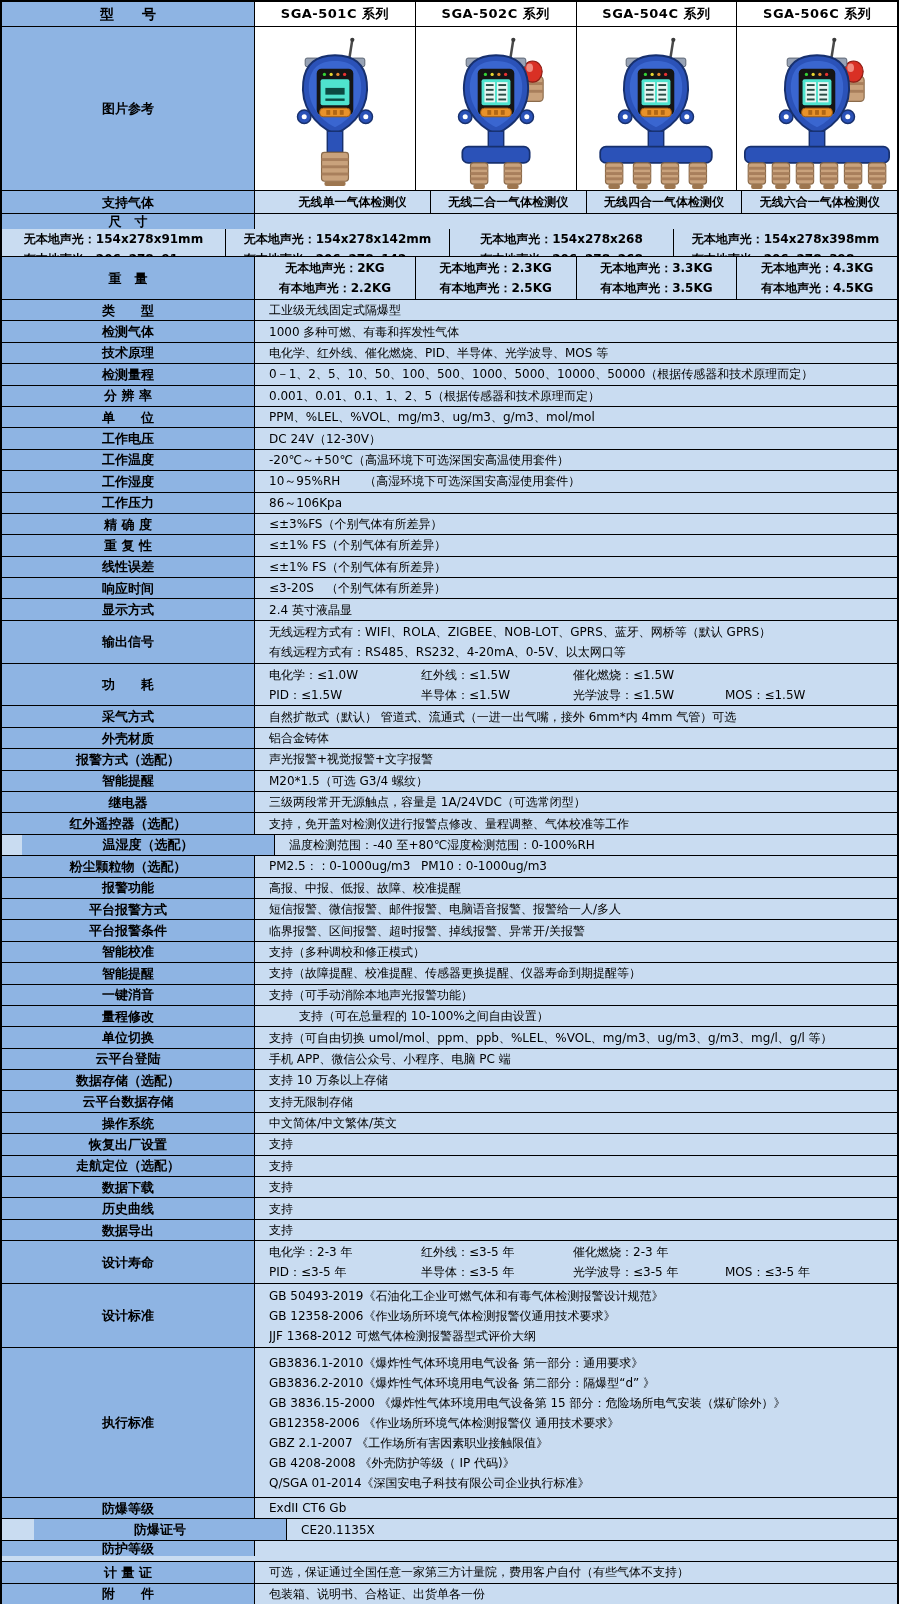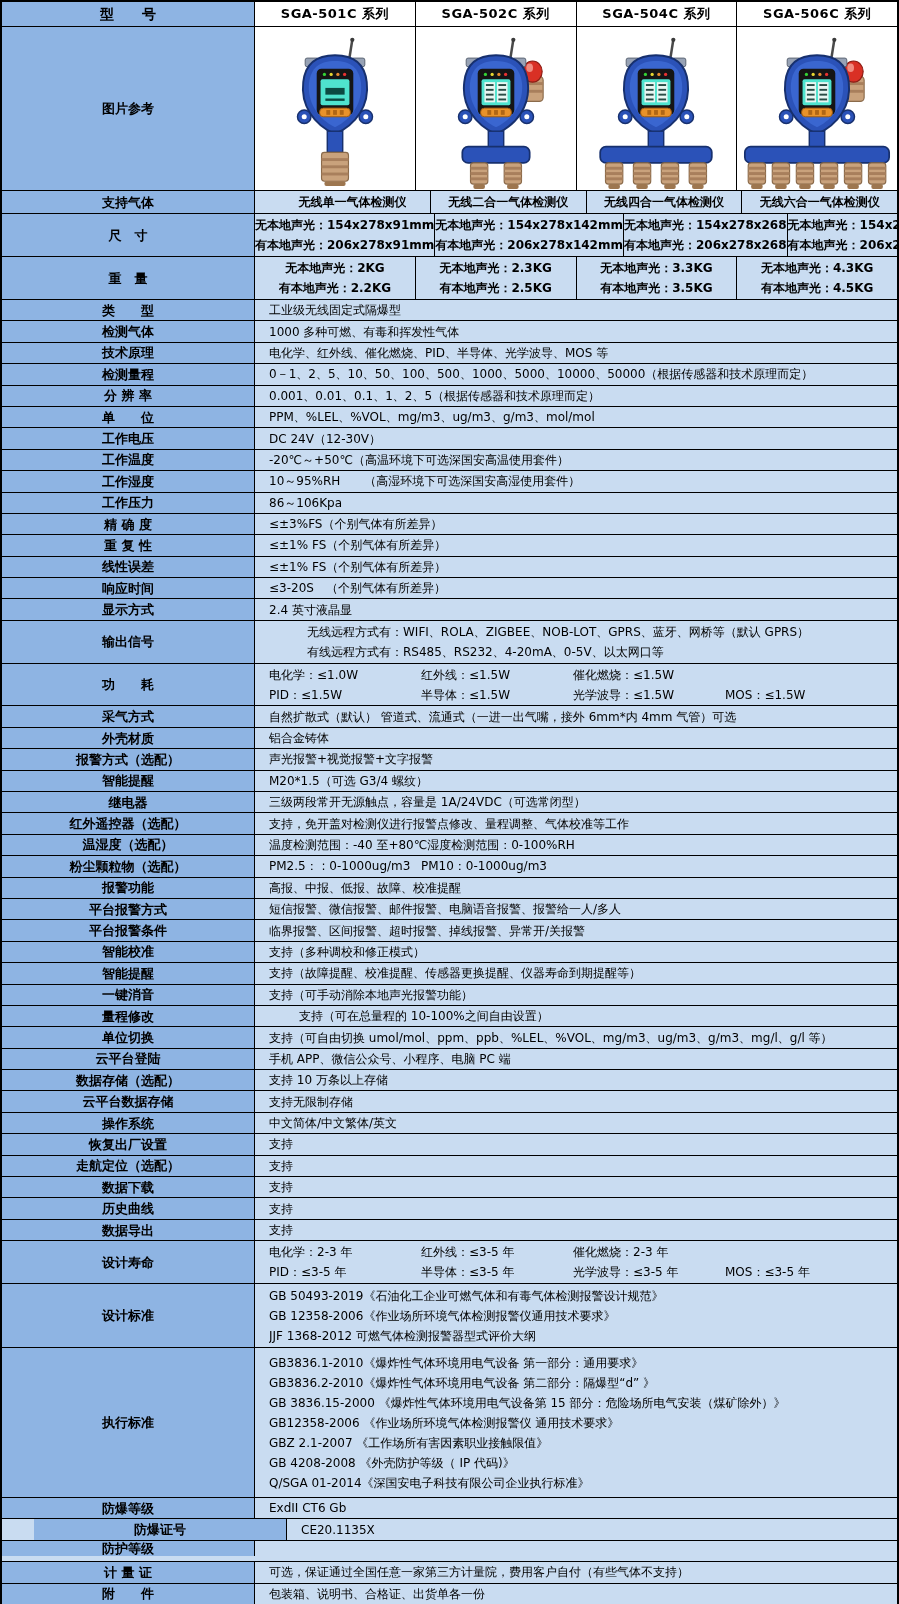--- a/index.html
+++ b/index.html
@@ -324,21 +324,21 @@
           <div class="line">无线二合一气体检测仪</div>
         </div>
         <div class="cell">
           <div class="line">无线四合一气体检测仪</div>
         </div>
         <div class="cell">
           <div class="line">无线六合一气体检测仪</div>
         </div>
       </div>
     </div>
-    <div class="row compare-row" style="height: 43px;">
+    <div class="row compare-row" style="height: 43px; flex-direction: column;">
       <div class="label">尺　寸</div>
       <div class="cells">
         <div class="cell">
           <div class="line">无本地声光：154x278x91mm</div>
           <div class="line">有本地声光：206x278x91mm</div>
         </div>
         <div class="cell">
           <div class="line">无本地声光：154x278x142mm</div>
           <div class="line">有本地声光：206x278x142mm</div>
         </div>
@@ -456,21 +456,21 @@
       <div class="value">
         <div class="line"><span class="seg">≤3-20S　（个别气体有所差异）</span></div>
       </div>
     </div>
     <div class="row spec-row" style="height: 21.4px;">
       <div class="label">显示方式</div>
       <div class="value">
         <div class="line"><span class="seg">2.4 英寸液晶显</span></div>
       </div>
     </div>
-    <div class="row spec-row" style="height: 42.8px; gap: 38px;">
+    <div class="row spec-row" style="height: 42.8px;">
       <div class="label">输出信号</div>
       <div class="value">
         <div class="line"><span class="seg">无线远程方式有：WIFI、ROLA、ZIGBEE、NOB-LOT、GPRS、蓝牙、网桥等（默认 GPRS）</span></div>
         <div class="line"><span class="seg">有线远程方式有：RS485、RS232、4-20mA、0-5V、以太网口等</span></div>
       </div>
     </div>
     <div class="row spec-row" style="height: 42.8px;">
       <div class="label">功　　耗</div>
       <div class="value">
         <div class="line"><span class="seg">电化学：≤1.0W</span><span class="seg">红外线：≤1.5W</span><span class="seg">催化燃烧：≤1.5W</span></div>
@@ -506,21 +506,21 @@
       <div class="value">
         <div class="line"><span class="seg">三级两段常开无源触点，容量是 1A/24VDC（可选常闭型）</span></div>
       </div>
     </div>
     <div class="row spec-row" style="height: 21.4px;">
       <div class="label">红外遥控器（选配）</div>
       <div class="value">
         <div class="line"><span class="seg">支持，免开盖对检测仪进行报警点修改、量程调整、气体校准等工作</span></div>
       </div>
     </div>
-    <div class="row spec-row" style="height: 21.4px;">
+    <div class="row spec-row" style="height: 21.4px; padding-left: 20px;">
       <div class="label">温湿度（选配）</div>
       <div class="value">
         <div class="line"><span class="seg">温度检测范围：-40 至+80℃</span><span class="seg">湿度检测范围：0-100%RH</span></div>
       </div>
     </div>
     <div class="row spec-row" style="height: 21.4px;">
       <div class="label">粉尘颗粒物（选配）</div>
       <div class="value">
         <div class="line"><span class="seg">PM2.5： : 0-1000ug/m3</span><span class="seg">PM10：0-1000ug/m3</span></div>
       </div>

